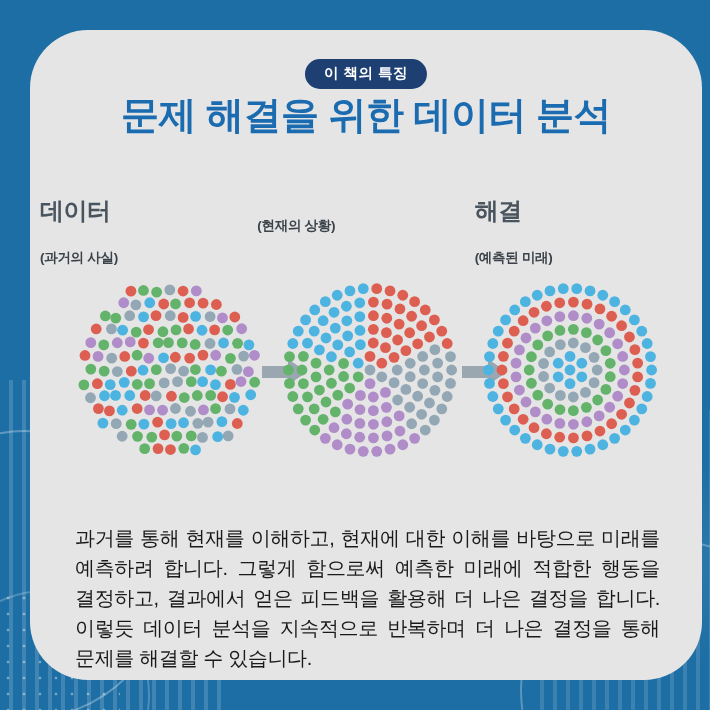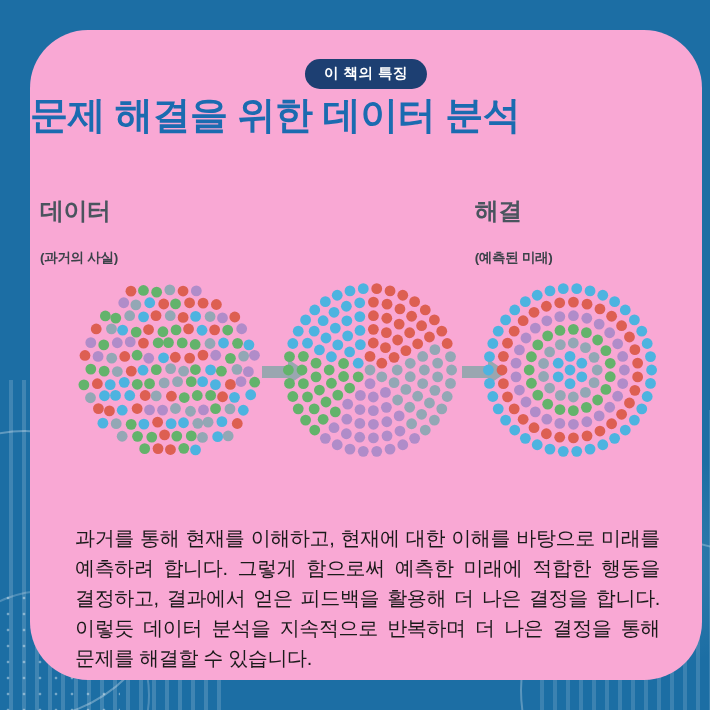--- a/index.html
+++ b/index.html
@@ -73,21 +73,21 @@
     right: -60px; bottom: 40px; width: 220px; height: 220px;
     background: radial-gradient(circle, rgba(255,255,255,0.10) 0%, rgba(255,255,255,0) 70%);
     border-radius: 50%;
   }
 
   
   #card {
     position: absolute;
     left: 30px; top: 30px;
     width: 672px; height: 650px;
-    background: #f9a8d4;
+    background: #e5e5e5;
     border-radius: 58px;
   }
 
   
   #badge {
     position: absolute;
     left: 50%; top: 29px;
     transform: translateX(-50%);
     background: #1d3f72;
     color: #ffffff;
@@ -95,20 +95,21 @@
     font-weight: bold;
     letter-spacing: 0.5px;
     padding: 5px 19px 6px 19px;
     border-radius: 20px;
     white-space: nowrap;
   }
 
   #title {
     position: absolute;
     left: 0; right: 0; top: 60px;
+    text-align: center;
     font-size: 38px;
     font-weight: bold;
     color: #1b6bb0;
     letter-spacing: -0.5px;
     white-space: nowrap;
   }
 
   
   #columns {
     position: absolute;
@@ -187,20 +188,21 @@
     <div id="badge">이 책의 특징</div>
 
     <h1 id="title">문제 해결을 위한 데이터 분석</h1>
 
     <div id="columns">
       <div class="col">
         <div class="col-title">데이터</div>
         <div class="col-sub">(과거의 사실)</div>
       </div>
       <div class="col">
+        <div class="col-sub">(현재의 상황)</div>
       </div>
       <div class="col">
         <div class="col-title">해결</div>
         <div class="col-sub">(예측된 미래)</div>
       </div>
     </div>
 
     <div id="clusters">
       <svg class="cluster" id="cluster-0" viewBox="0 0 190 190">
           <circle cx="55.95" cy="16.15" r="5.4" fill="#dd5f52"></circle>

